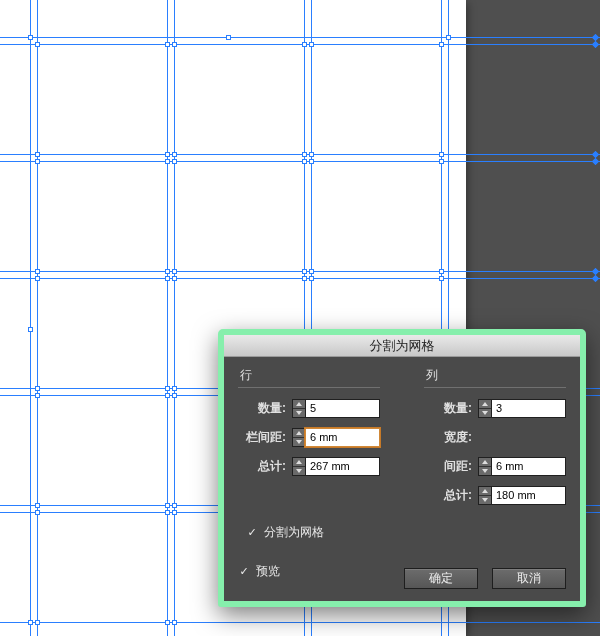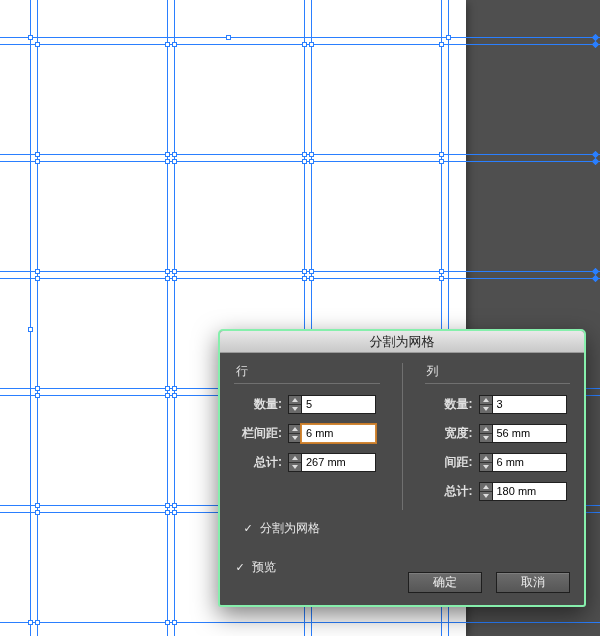--- a/index.html
+++ b/index.html
@@ -38,21 +38,21 @@
     pointer-events: none;
   }
   .diamond { transform: rotate(45deg); border-color:#2a7fff; background:#2a7fff; }
 
   
   .dialog {
     position: absolute;
     left: 218px; top: 329px;
     width: 368px; height: 278px;
     background: #4a4a4a;
-    border: 2px solid #86efac;
+    border: 6px solid #86efac;
     border-radius: 5px 5px 3px 3px;
     box-shadow: 0 8px 24px rgba(0,0,0,0.5);
     color: #e8e8e8;
     font-size: 12px;
     overflow: hidden;
   }
   .titlebar {
     height: 22px;
     background: linear-gradient(#e9e9e9, #c8c8c8);
     border-bottom: 1px solid #9a9a9a;
@@ -349,31 +349,20 @@
               <div class="step-btn">
                   <div class="tri-down"></div>
                 </div>
             </div>
             <input class="step-input" value="3" style="">
           </div>
         </div>
 
         <div class="field-row">
           <span class="field-label">宽度:</span>
-          <div class="stepper">
-            <div class="step-btns">
-              <div class="step-btn">
-                  <div class="tri-up"></div>
-                </div>
-              <div class="step-btn">
-                  <div class="tri-down"></div>
-                </div>
-            </div>
-            <input class="step-input" value="56 mm" style="">
-          </div>
         </div>
 
         <div class="field-row">
           <span class="field-label">间距:</span>
           <div class="stepper">
             <div class="step-btns">
               <div class="step-btn">
                   <div class="tri-up"></div>
                 </div>
               <div class="step-btn">

